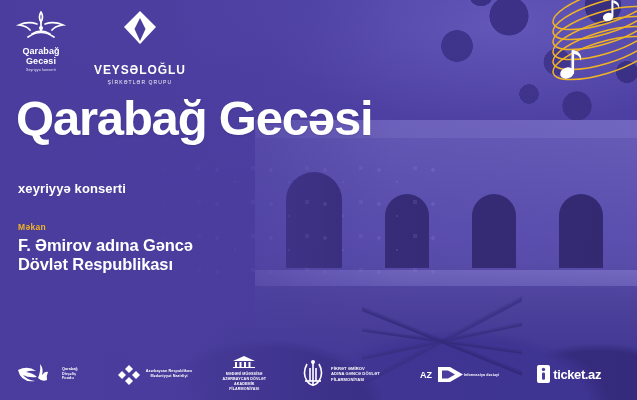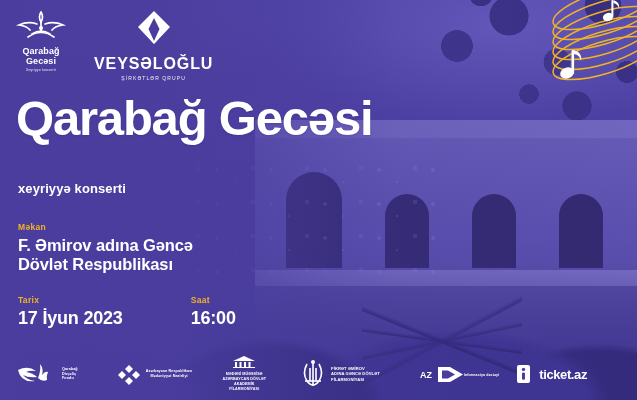--- a/index.html
+++ b/index.html
@@ -116,21 +116,21 @@
     position:absolute; left:14px; top:10px;
     display:flex; align-items:flex-start; gap:26px;
   }
   .logo-block{ display:flex; flex-direction:column; align-items:center; color:#fff; }
   .logo-qg-name{
     font-size:9px; font-weight:700; line-height:1.06; text-align:center; margin-top:3px;
     letter-spacing:.1px;
   }
   .logo-qg-sub{ font-size:3.4px; letter-spacing:.25px; margin-top:2px; opacity:.9; }
   .logo-vl-name{
-    font-size:16px; font-weight:700; letter-spacing:.9px; margin-top:9px;
+    font-size:12px; font-weight:700; letter-spacing:.9px; margin-top:17px;
   }
   .logo-vl-sub{ font-size:5px; letter-spacing:1.1px; margin-top:1.5px; opacity:.92; }
 
   
   .title{
     position:absolute; left:16px; top:94px;
     color:#ffffff;
     font-size:49px;
     font-weight:700;
     letter-spacing:-1.2px;
@@ -257,30 +257,20 @@
 
   <div class="title">Qarabağ Gecəsi</div>
   <div class="kicker">xeyriyyə konserti</div>
 
   <div class="info">
     <div class="label">Məkan</div>
     <div class="venue">
       <span>F. Əmirov adına Gəncə</span><br>
       <span>Dövlət Respublikası</span>
     </div>
-    <div class="row">
-      <div>
-        <div class="label">Tarix</div>
-        <div class="value">17 İyun 2023</div>
-      </div>
-      <div>
-        <div class="label">Saat</div>
-        <div class="value">16:00</div>
-      </div>
-    </div>
   </div>
 
   <div class="footer">
 
     <div class="sp" style="gap:4px; margin-left:4px;">
       <svg width="42" height="26" viewBox="0 0 42 26">
         <path d="M2 9 q10 -5 18 1 q-6 -1 -10 1 q7 1 11 5 q-9 1 -14 -2 q4 5 12 6 q-14 2 -17 -11 z" fill="#ffffff"></path>
         <path d="M24 3 q4 5 2 11 q3 -4 6 -3 q-2 4 -1 8 q-5 2 -9 -2 q3 -7 2 -14 z" fill="#ffffff"></path>
       </svg>
       <div class="sp-txt">
@@ -343,21 +333,21 @@
 
     <div class="sp" style="margin-left:40px;">
       <svg width="44" height="17" viewBox="0 0 44 17">
         <text x="0" y="12" font-family="Liberation Sans, sans-serif" font-size="9" font-weight="700" fill="#ffffff">AZ</text>
         <path d="M18 1 h12 l13 7.5 -13 7.5 h-12 z" fill="#ffffff"></path>
         <path d="M22 4.5 h6 l7 4 -7 4 h-6 z" fill="#4a3d9e"></path>
       </svg>
       <div class="azv-cap">İnformasiya dəstəyi</div>
     </div>
 
-    <div class="sp" style="gap:9px; margin-left:18px;">
+    <div class="sp" style="gap:3px; margin-left:38px;">
       <svg width="13" height="18" viewBox="0 0 13 18">
         <rect x="0" y="0" width="13" height="18" rx="2" fill="#ffffff"></rect>
         <circle cx="6.5" cy="4.4" r="1.7" fill="#4a3d9e"></circle>
         <rect x="5" y="7.4" width="3" height="7.4" rx="1.2" fill="#4a3d9e"></rect>
       </svg>
       <div class="iticket-word">ticket.az</div>
     </div>
 
   </div>
 

